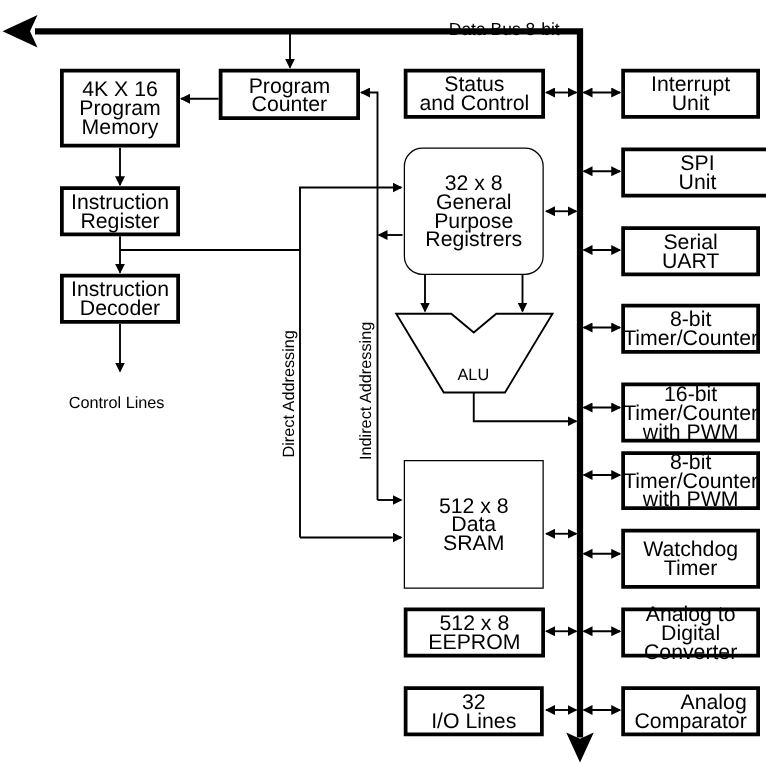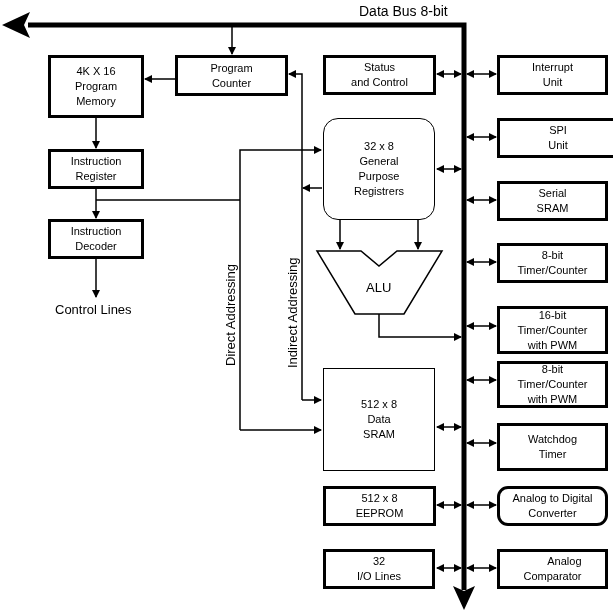--- a/index.html
+++ b/index.html
@@ -1,24 +1,24 @@
 <!DOCTYPE html>
 <html><head>
 <meta charset="utf-8">
 <style>
   html, body { margin: 0; padding: 0; background: #ffffff; }
   body { width: 613px; height: 613px; position: relative; overflow: hidden;
          font-family: "Liberation Sans", sans-serif; color: #000; }
   #diagram { position: absolute; left: 0; top: 0; }
   .box { position: absolute; box-sizing: border-box; background: #fff;
          display: flex; align-items: center; justify-content: center;
-         text-align: center; font-size: 11px; line-height: 15px; white-space: pre-line; }
+         text-align: center; font-size: 17px; line-height: 15px; white-space: pre-line; }
   .thick { border: 3px solid #000; }
   .thin { border: 1.5px solid #000; }
-  .label { position: absolute; font-size: 13px; white-space: nowrap; }
+  .label { position: absolute; font-size: 13px; white-space: nowrap; margin-top: 12px; }
   .vlabel { position: absolute; font-size: 13px; white-space: nowrap;
             transform-origin: left top; transform: rotate(-90deg); }
 </style>
 </head>
 <body>
 
 <svg id="diagram" width="613" height="613" viewBox="0 0 613 613">
   <defs>
     <marker id="ah" markerWidth="8" markerHeight="8" refX="7" refY="4" orient="auto" markerUnits="userSpaceOnUse">
       <path d="M0,0 L8,4 L0,8 Z" fill="#000"></path>
@@ -109,27 +109,27 @@
 <div class="box thick" style="left:323px; top:486px; width:113px; height:40px;">512 x 8
 EEPROM</div>
 <div class="box thick" style="left:323px; top:549px; width:112px; height:40px;">32
 I/O Lines</div>
 
 <div class="box thick" style="left:497px; top:55px; width:111px; height:40px;">Interrupt
 Unit</div>
 <div class="box thick" style="left:497px; top:118px; width:122px; height:40px;">SPI
 Unit</div>
 <div class="box thick" style="left:497px; top:181px; width:111px; height:40px;">Serial
-SRAM</div>
+UART</div>
 <div class="box thick" style="left:497px; top:243px; width:111px; height:40px;">8-bit
 Timer/Counter</div>
 <div class="box thick" style="left:497px; top:306px; width:111px; height:48px;">16-bit
 Timer/Counter
 with PWM</div>
 <div class="box thick" style="left:497px; top:361px; width:111px; height:47px;">8-bit
 Timer/Counter
 with PWM</div>
 <div class="box thick" style="left:497px; top:423px; width:111px; height:48px;">Watchdog
 Timer</div>
-<div class="box thick" style="left:497px; top:486px; width:111px; height:40px;border-radius:11px;">Analog to Digital
+<div class="box thick" style="left:497px; top:486px; width:111px; height:40px;">Analog to Digital
 Converter</div>
 <div class="box thick" style="left:497px; top:549px; width:111px; height:40px;text-align:right;">Analog
 Comparator</div>
 
 </body></html>

